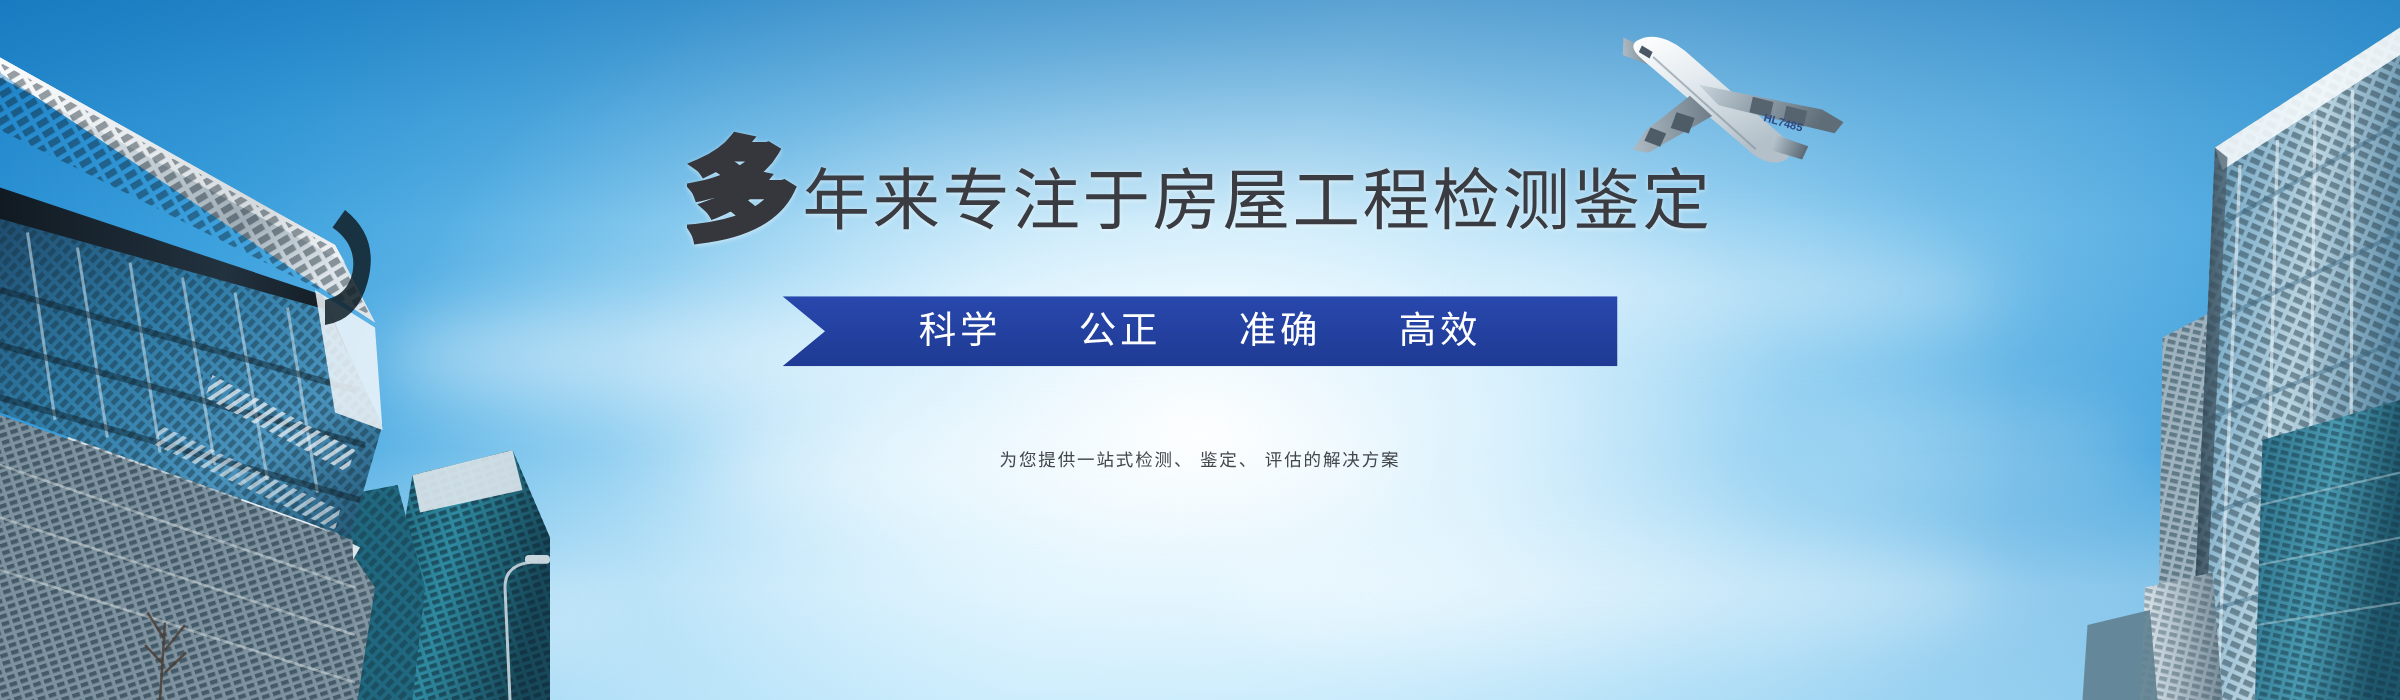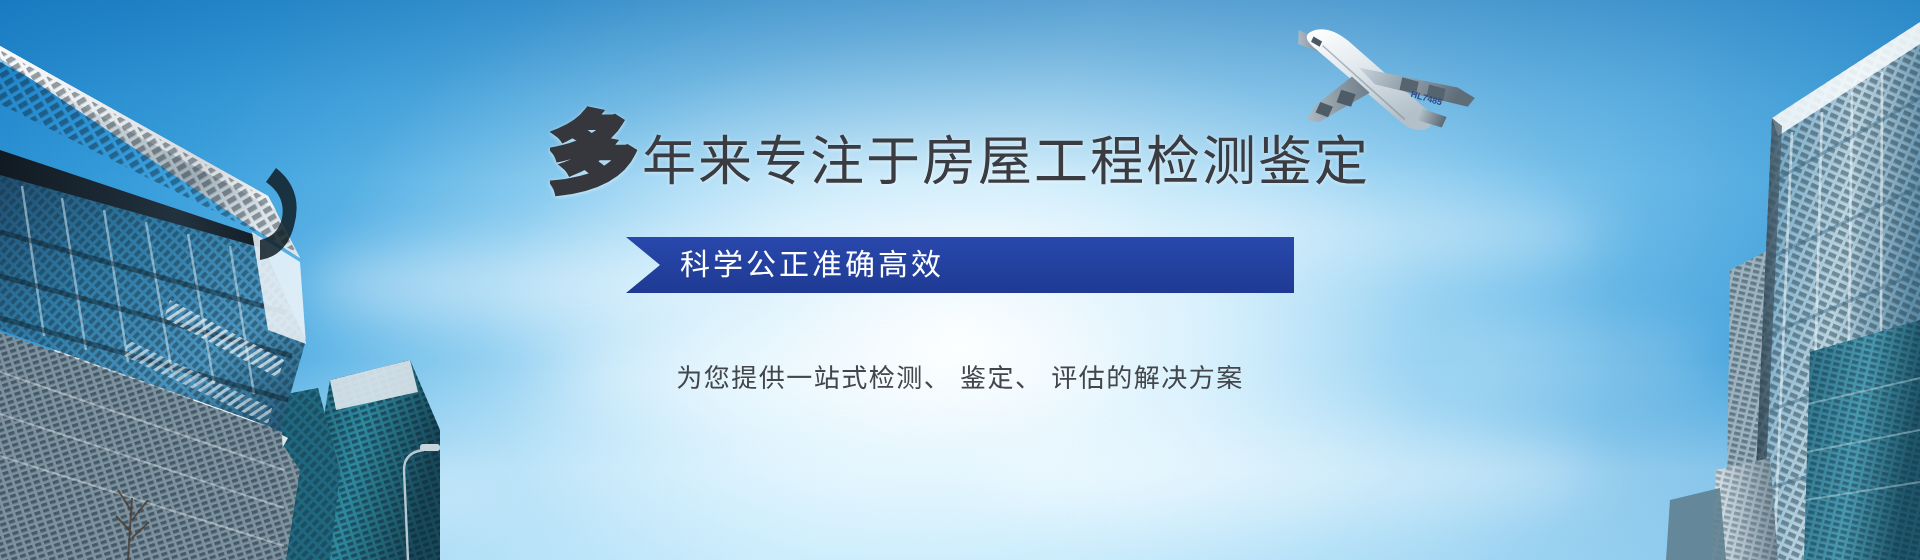--- a/index.html
+++ b/index.html
@@ -147,36 +147,38 @@
     margin-top: 48px;
     position: relative;
     width: 668px;
     height: 56px;
   }
   .ribbon-inner {
     position: absolute;
     inset: 0;
     display: flex;
     align-items: center;
+    justify-content: center;
+    gap: 62px;
     padding: 0 54px;
     box-sizing: border-box;
   }
   .ribbon-word {
     color: #ffffff;
     font-size: 30px;
     font-weight: 500;
     letter-spacing: 3px;
     line-height: 1;
     white-space: nowrap;
   }
 
   
   .subtitle {
     margin-top: 64px;
-    font-size: 26px;
+    font-size: 14px;
     color: #43464b;
     letter-spacing: 1.5px;
     white-space: nowrap;
     font-weight: 400;
   }
 </style>
 </head>
 <body>
 
 <div class="banner">

